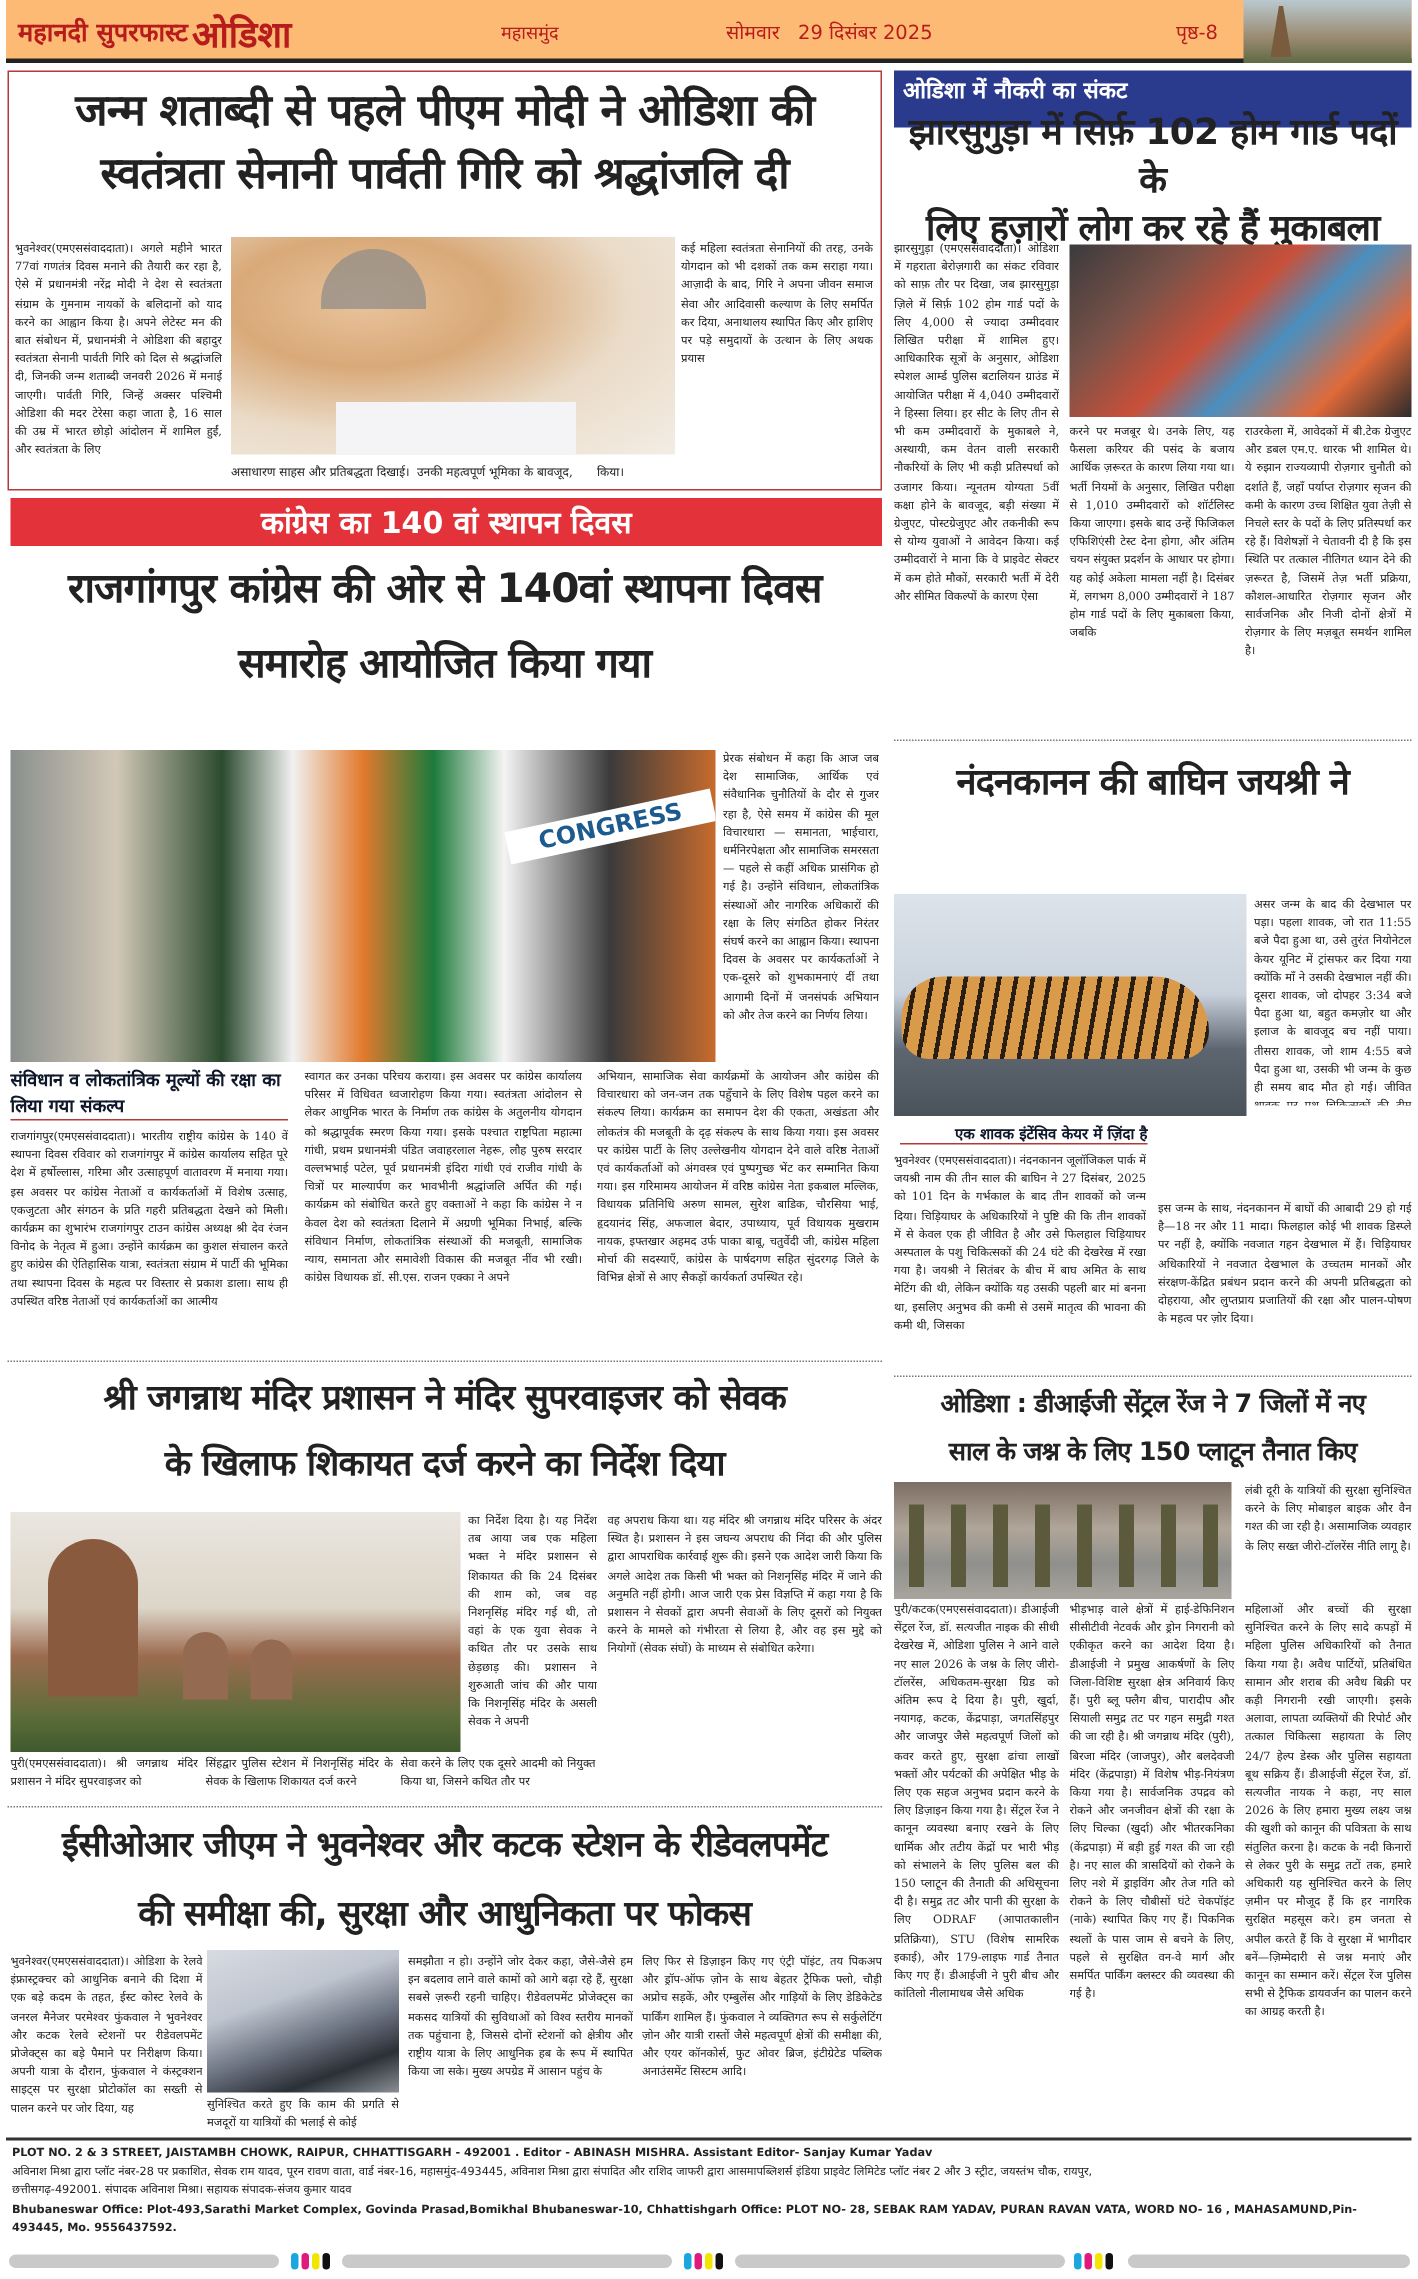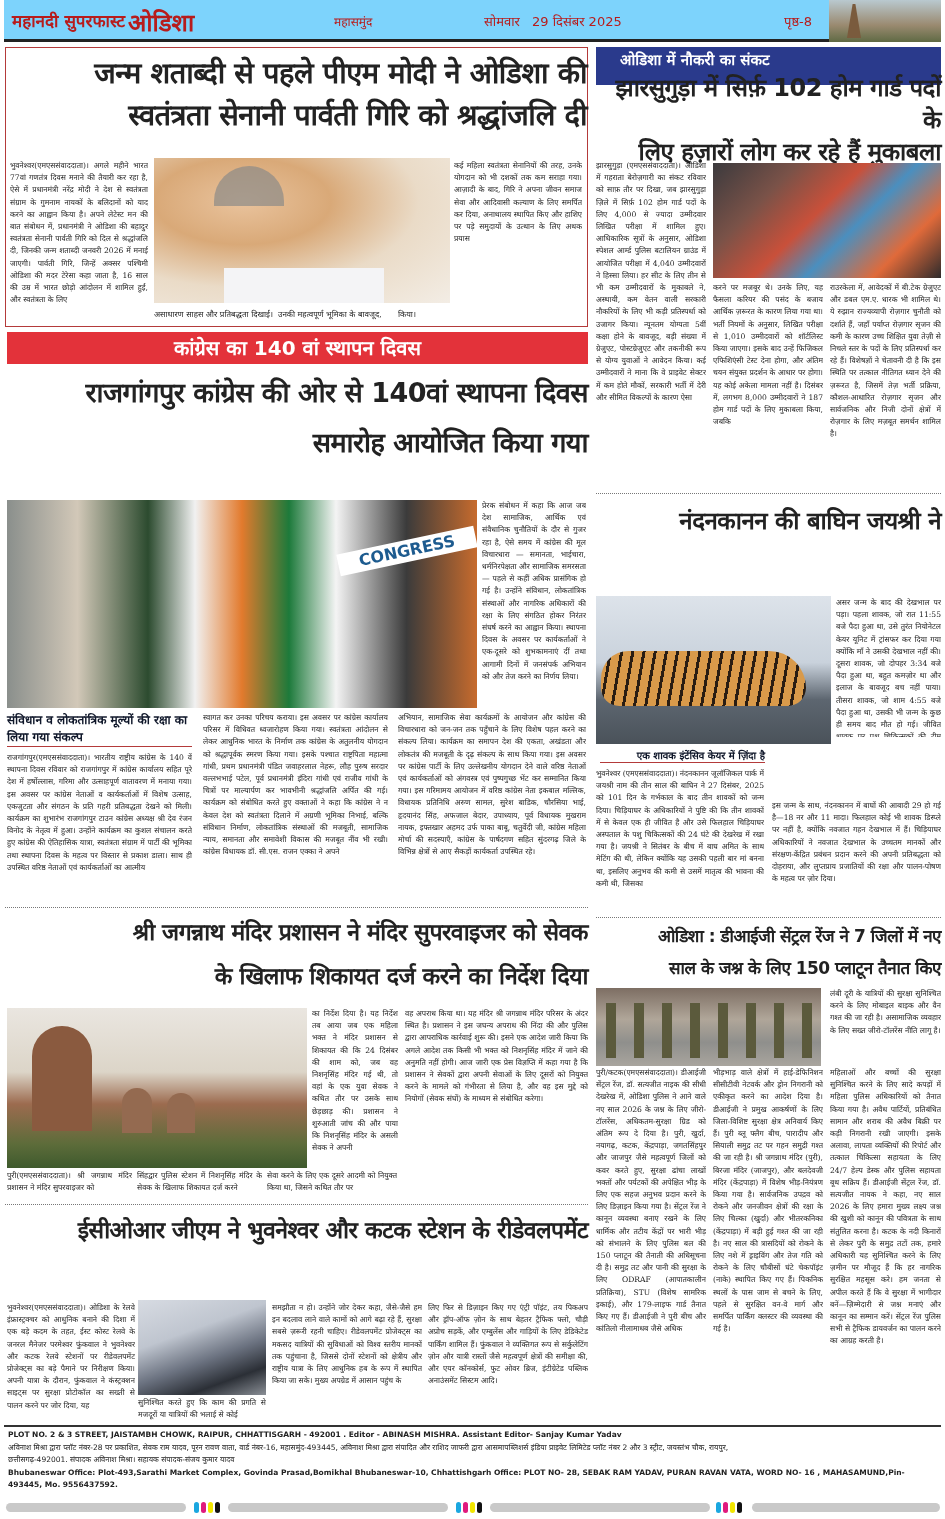--- a/index.html
+++ b/index.html
@@ -1,29 +1,29 @@
 <!DOCTYPE html>
 <html><head>
 <meta charset="utf-8">
 <style>
 *{box-sizing:border-box;margin:0;padding:0}
 body{width:945px;height:1519px;background:#fff;font-family:"DejaVu Sans","Liberation Sans",sans-serif;color:#111;position:relative;overflow:hidden}
-.mast{position:absolute;left:4px;top:0;width:937px;height:42px;background:#7dd3fc;border-bottom:3px solid #222}
+.mast{position:absolute;left:4px;top:0;width:937px;height:42px;background:#fdba74;border-bottom:3px solid #222}
 .mast span{position:absolute;color:#b71c1c;white-space:nowrap}
 .m-name{left:8px;top:9px;font-size:17px;font-weight:bold}
 .m-state{left:124px;top:5px;font-size:24px;font-weight:bold}
 .m-city{left:205px;top:13px;font-size:12px}
 .m-day{left:265px;top:12px;font-size:13px}
 .m-date{left:308px;top:12px;font-size:13px}
 .m-page{left:428px;top:12px;font-size:13px}
 .temple-thumb{position:absolute;left:460px;top:0;width:60px;height:40px;background:linear-gradient(180deg,#b9c9cf 0%,#9a8a70 60%,#5f6a44 100%)}
 .temple-thumb:before{content:"";position:absolute;left:18px;top:4px;width:14px;height:34px;background:#7a5b3d;clip-path:polygon(40% 0,60% 0,100% 100%,0 100%)}
 .abs{position:absolute}
 .box{border:1px solid #b43a3a}
-.hl{font-weight:bold;color:#222;text-align:right;line-height:1.45;letter-spacing:-0.5px}
+.hl{font-weight:bold;color:#222;text-align:center;line-height:1.45;letter-spacing:-0.5px}
 .body{font-family:"DejaVu Serif","Liberation Serif",serif;font-size:7.6px;line-height:12.2px;text-align:justify;color:#222;overflow:hidden}
 .cap{font-size:8px;color:#222;font-family:"DejaVu Serif",serif}
 .photo{position:absolute;overflow:hidden}
 .dots{border-top:1px dotted #777}
 .redband{background:#e3323a;color:#fff;font-weight:bold;text-align:center}
 .blueband{background:#2a3a8c;color:#fff;font-weight:bold}
 .footer{position:absolute;left:4px;top:1425px;width:937px;font-size:7.5px;line-height:12.5px;color:#222;border-top:2px solid #333;padding:2px 4px;font-weight:bold}
 .footer .hi{font-weight:normal;font-size:7.5px}
 .regbar{position:absolute;top:1503px;height:9px;border-radius:5px;background:#c9c9c9}
 .regdot{position:absolute;top:1502px;width:5px;height:11px;border-radius:3px}
@@ -51,21 +51,21 @@
   <div class="photo" style="left:148px;top:110px;width:296px;height:145px;background:radial-gradient(ellipse at 30% 30%,#e9c39d 0%,#d9a978 30%,#eadbc7 60%,#f3ede5 100%)">
     <div style="position:absolute;left:60px;top:8px;width:70px;height:40px;border-radius:40px 40px 0 0;background:#8c8a88;opacity:.7"></div>
     <div style="position:absolute;left:70px;top:110px;width:160px;height:40px;background:#f4f4f6"></div>
   </div>
   <div class="cap abs" style="left:148px;top:260px">असाधारण साहस और प्रतिबद्धता दिखाई।</div>
   <div class="cap abs" style="left:272px;top:260px">उनकी महत्वपूर्ण भूमिका के बावजूद,</div>
   <div class="body abs" style="left:448px;top:112px;width:128px;height:150px">कई महिला स्वतंत्रता सेनानियों की तरह, उनके योगदान को भी दशकों तक कम सराहा गया। आज़ादी के बाद, गिरि ने अपना जीवन समाज सेवा और आदिवासी कल्याण के लिए समर्पित कर दिया, अनाथालय स्थापित किए और हाशिए पर पड़े समुदायों के उत्थान के लिए अथक प्रयास</div>
   <div class="cap abs" style="left:392px;top:260px">किया।</div>
 </div>
 
-<div class="abs blueband" style="left:596px;top:47px;width:345px;height:38px;font-size:15px;padding:2px 24px">ओडिशा में नौकरी का संकट</div>
+<div class="abs blueband" style="left:596px;top:47px;width:345px;height:38px;font-size:15px;padding:2px 6px">ओडिशा में नौकरी का संकट</div>
 <div class="abs hl" style="left:596px;top:72px;width:345px;font-size:24px;line-height:32px">
   <div>झारसुगुड़ा में सिर्फ़ 102 होम गार्ड पदों के</div>
   <div>लिए हज़ारों लोग कर रहे हैं मुकाबला</div>
 </div>
 <div class="body abs" style="left:596px;top:160px;width:110px;height:330px">झारसुगुड़ा (एमएससंवाददाता)। ओडिशा में गहराता बेरोज़गारी का संकट रविवार को साफ़ तौर पर दिखा, जब झारसुगुड़ा ज़िले में सिर्फ़ 102 होम गार्ड पदों के लिए 4,000 से ज्यादा उम्मीदवार लिखित परीक्षा में शामिल हुए। आधिकारिक सूत्रों के अनुसार, ओडिशा स्पेशल आर्म्ड पुलिस बटालियन ग्राउंड में आयोजित परीक्षा में 4,040 उम्मीदवारों ने हिस्सा लिया। हर सीट के लिए तीन से भी कम उम्मीदवारों के मुकाबले ने, अस्थायी, कम वेतन वाली सरकारी नौकरियों के लिए भी कड़ी प्रतिस्पर्धा को उजागर किया। न्यूनतम योग्यता 5वीं कक्षा होने के बावजूद, बड़ी संख्या में ग्रेजुएट, पोस्टग्रेजुएट और तकनीकी रूप से योग्य युवाओं ने आवेदन किया। कई उम्मीदवारों ने माना कि वे प्राइवेट सेक्टर में कम होते मौकों, सरकारी भर्ती में देरी और सीमित विकल्पों के कारण ऐसा</div>
 <div class="photo" style="left:713px;top:163px;width:228px;height:115px;background:linear-gradient(135deg,#3b3a3d 0%,#7a5248 25%,#c9503a 45%,#4a8fbf 60%,#e06a3a 80%,#2e2b2c 100%)"></div>
 <div class="body abs" style="left:713px;top:282px;width:110px;height:208px">करने पर मजबूर थे। उनके लिए, यह फैसला करियर की पसंद के बजाय आर्थिक ज़रूरत के कारण लिया गया था। भर्ती नियमों के अनुसार, लिखित परीक्षा से 1,010 उम्मीदवारों को शॉर्टलिस्ट किया जाएगा। इसके बाद उन्हें फिजिकल एफिशिएंसी टेस्ट देना होगा, और अंतिम चयन संयुक्त प्रदर्शन के आधार पर होगा। यह कोई अकेला मामला नहीं है। दिसंबर में, लगभग 8,000 उम्मीदवारों ने 187 होम गार्ड पदों के लिए मुकाबला किया, जबकि</div>
 <div class="body abs" style="left:830px;top:282px;width:111px;height:208px">राउरकेला में, आवेदकों में बी.टेक ग्रेजुएट और डबल एम.ए. धारक भी शामिल थे। ये रुझान राज्यव्यापी रोज़गार चुनौती को दर्शाते हैं, जहाँ पर्याप्त रोज़गार सृजन की कमी के कारण उच्च शिक्षित युवा तेज़ी से निचले स्तर के पदों के लिए प्रतिस्पर्धा कर रहे हैं। विशेषज्ञों ने चेतावनी दी है कि इस स्थिति पर तत्काल नीतिगत ध्यान देने की ज़रूरत है, जिसमें तेज़ भर्ती प्रक्रिया, कौशल-आधारित रोज़गार सृजन और सार्वजनिक और निजी दोनों क्षेत्रों में रोज़गार के लिए मज़बूत समर्थन शामिल है।</div>
 
 <div class="abs redband" style="left:7px;top:332px;width:581px;height:32px;font-size:20px;line-height:32px">कांग्रेस का 140 वां स्थापन दिवस</div>
@@ -119,20 +119,21 @@
   <div style="position:absolute;left:10px;top:15px;width:210px;height:55px;background:repeating-linear-gradient(90deg,#5b5a3c 0 10px,transparent 10px 28px)"></div>
 </div>
 <div class="body abs" style="left:830px;top:988px;width:111px;height:70px">लंबी दूरी के यात्रियों की सुरक्षा सुनिश्चित करने के लिए मोबाइल बाइक और वैन गश्त की जा रही है। असामाजिक व्यवहार के लिए सख्त जीरो-टॉलरेंस नीति लागू है।</div>
 <div class="body abs" style="left:596px;top:1067px;width:110px;height:355px">पुरी/कटक(एमएससंवाददाता)। डीआईजी सेंट्रल रेंज, डॉ. सत्यजीत नाइक की सीधी देखरेख में, ओडिशा पुलिस ने आने वाले नए साल 2026 के जश्न के लिए जीरो-टॉलरेंस, अधिकतम-सुरक्षा ग्रिड को अंतिम रूप दे दिया है। पुरी, खुर्दा, नयागढ़, कटक, केंद्रपाड़ा, जगतसिंहपुर और जाजपुर जैसे महत्वपूर्ण जिलों को कवर करते हुए, सुरक्षा ढांचा लाखों भक्तों और पर्यटकों की अपेक्षित भीड़ के लिए एक सहज अनुभव प्रदान करने के लिए डिज़ाइन किया गया है। सेंट्रल रेंज ने कानून व्यवस्था बनाए रखने के लिए धार्मिक और तटीय केंद्रों पर भारी भीड़ को संभालने के लिए पुलिस बल की 150 प्लाटून की तैनाती की अधिसूचना दी है। समुद्र तट और पानी की सुरक्षा के लिए ODRAF (आपातकालीन प्रतिक्रिया), STU (विशेष सामरिक इकाई), और 179-लाइफ गार्ड तैनात किए गए हैं। डीआईजी ने पुरी बीच और कांतिलो नीलामाधब जैसे अधिक</div>
 <div class="body abs" style="left:713px;top:1067px;width:110px;height:355px">भीड़भाड़ वाले क्षेत्रों में हाई-डेफिनिशन सीसीटीवी नेटवर्क और ड्रोन निगरानी को एकीकृत करने का आदेश दिया है। डीआईजी ने प्रमुख आकर्षणों के लिए जिला-विशिष्ट सुरक्षा क्षेत्र अनिवार्य किए हैं। पुरी ब्लू फ्लैग बीच, पारादीप और सियाली समुद्र तट पर गहन समुद्री गश्त की जा रही है। श्री जगन्नाथ मंदिर (पुरी), बिरजा मंदिर (जाजपुर), और बलदेवजी मंदिर (केंद्रपाड़ा) में विशेष भीड़-नियंत्रण किया गया है। सार्वजनिक उपद्रव को रोकने और जनजीवन क्षेत्रों की रक्षा के लिए चिल्का (खुर्दा) और भीतरकनिका (केंद्रपाड़ा) में बड़ी हुई गश्त की जा रही है। नए साल की त्रासदियों को रोकने के लिए नशे में ड्राइविंग और तेज गति को रोकने के लिए चौबीसों घंटे चेकपॉइंट (नाके) स्थापित किए गए हैं। पिकनिक स्थलों के पास जाम से बचने के लिए, पहले से सुरक्षित वन-वे मार्ग और समर्पित पार्किंग क्लस्टर की व्यवस्था की गई है।</div>
 <div class="body abs" style="left:830px;top:1067px;width:111px;height:355px">महिलाओं और बच्चों की सुरक्षा सुनिश्चित करने के लिए सादे कपड़ों में महिला पुलिस अधिकारियों को तैनात किया गया है। अवैध पार्टियों, प्रतिबंधित सामान और शराब की अवैध बिक्री पर कड़ी निगरानी रखी जाएगी। इसके अलावा, लापता व्यक्तियों की रिपोर्ट और तत्काल चिकित्सा सहायता के लिए 24/7 हेल्प डेस्क और पुलिस सहायता बूथ सक्रिय हैं। डीआईजी सेंट्रल रेंज, डॉ. सत्यजीत नायक ने कहा, नए साल 2026 के लिए हमारा मुख्य लक्ष्य जश्न की खुशी को कानून की पवित्रता के साथ संतुलित करना है। कटक के नदी किनारों से लेकर पुरी के समुद्र तटों तक, हमारे अधिकारी यह सुनिश्चित करने के लिए ज़मीन पर मौजूद हैं कि हर नागरिक सुरक्षित महसूस करे। हम जनता से अपील करते हैं कि वे सुरक्षा में भागीदार बनें—ज़िम्मेदारी से जश्न मनाएं और कानून का सम्मान करें। सेंट्रल रेंज पुलिस सभी से ट्रैफिक डायवर्जन का पालन करने का आग्रह करती है।</div>
 
 <div class="abs dots" style="left:5px;top:1204px;width:583px"></div>
 <div class="abs hl" style="left:5px;top:1207px;width:583px;font-size:23px;line-height:46px">
   <div>ईसीओआर जीएम ने भुवनेश्वर और कटक स्टेशन के रीडेवलपमेंट</div>
+  <div>की समीक्षा की, सुरक्षा और आधुनिकता पर फोकस</div>
 </div>
 <div class="body abs" style="left:7px;top:1302px;width:128px;height:120px">भुवनेश्वर(एमएससंवाददाता)। ओडिशा के रेलवे इंफ्रास्ट्रक्चर को आधुनिक बनाने की दिशा में एक बड़े कदम के तहत, ईस्ट कोस्ट रेलवे के जनरल मैनेजर परमेश्वर फुंकवाल ने भुवनेश्वर और कटक रेलवे स्टेशनों पर रीडेवलपमेंट प्रोजेक्ट्स का बड़े पैमाने पर निरीक्षण किया। अपनी यात्रा के दौरान, फुंकवाल ने कंस्ट्रक्शन साइट्स पर सुरक्षा प्रोटोकॉल का सख्ती से पालन करने पर जोर दिया, यह</div>
 <div class="photo" style="left:138px;top:1300px;width:128px;height:95px;background:linear-gradient(160deg,#d7dbe2 0%,#bfc5cf 35%,#6b7280 60%,#2b2f36 80%,#8a8f96 100%)"></div>
 <div class="body abs" style="left:138px;top:1397px;width:128px;height:26px">सुनिश्चित करते हुए कि काम की प्रगति से मजदूरों या यात्रियों की भलाई से कोई</div>
 <div class="body abs" style="left:272px;top:1302px;width:150px;height:120px">समझौता न हो। उन्होंने जोर देकर कहा, जैसे-जैसे हम इन बदलाव लाने वाले कामों को आगे बढ़ा रहे हैं, सुरक्षा सबसे ज़रूरी रहनी चाहिए। रीडेवलपमेंट प्रोजेक्ट्स का मकसद यात्रियों की सुविधाओं को विश्व स्तरीय मानकों तक पहुंचाना है, जिससे दोनों स्टेशनों को क्षेत्रीय और राष्ट्रीय यात्रा के लिए आधुनिक हब के रूप में स्थापित किया जा सके। मुख्य अपग्रेड में आसान पहुंच के</div>
 <div class="body abs" style="left:428px;top:1302px;width:160px;height:120px">लिए फिर से डिज़ाइन किए गए एंट्री पॉइंट, तय पिकअप और ड्रॉप-ऑफ ज़ोन के साथ बेहतर ट्रैफिक फ्लो, चौड़ी अप्रोच सड़कें, और एम्बुलेंस और गाड़ियों के लिए डेडिकेटेड पार्किंग शामिल हैं। फुंकवाल ने व्यक्तिगत रूप से सर्कुलेटिंग ज़ोन और यात्री रास्तों जैसे महत्वपूर्ण क्षेत्रों की समीक्षा की, और एयर कॉनकोर्स, फुट ओवर ब्रिज, इंटीग्रेटेड पब्लिक अनाउंसमेंट सिस्टम आदि।</div>
 
 <div class="footer">
   <div>PLOT NO. 2 &amp; 3 STREET, JAISTAMBH CHOWK, RAIPUR, CHHATTISGARH - 492001  . Editor -  ABINASH MISHRA. Assistant Editor- Sanjay Kumar Yadav</div>
   <div class="hi">अविनाश मिश्रा द्वारा प्लॉट नंबर-28 पर प्रकाशित, सेवक राम यादव, पूरन रावण वाता, वार्ड नंबर-16, महासमुंद-493445, अविनाश मिश्रा द्वारा संपादित और राशिद जाफरी द्वारा आसमापब्लिशर्स इंडिया प्राइवेट लिमिटेड प्लॉट नंबर 2 और 3 स्ट्रीट, जयस्तंभ चौक, रायपुर,</div>

